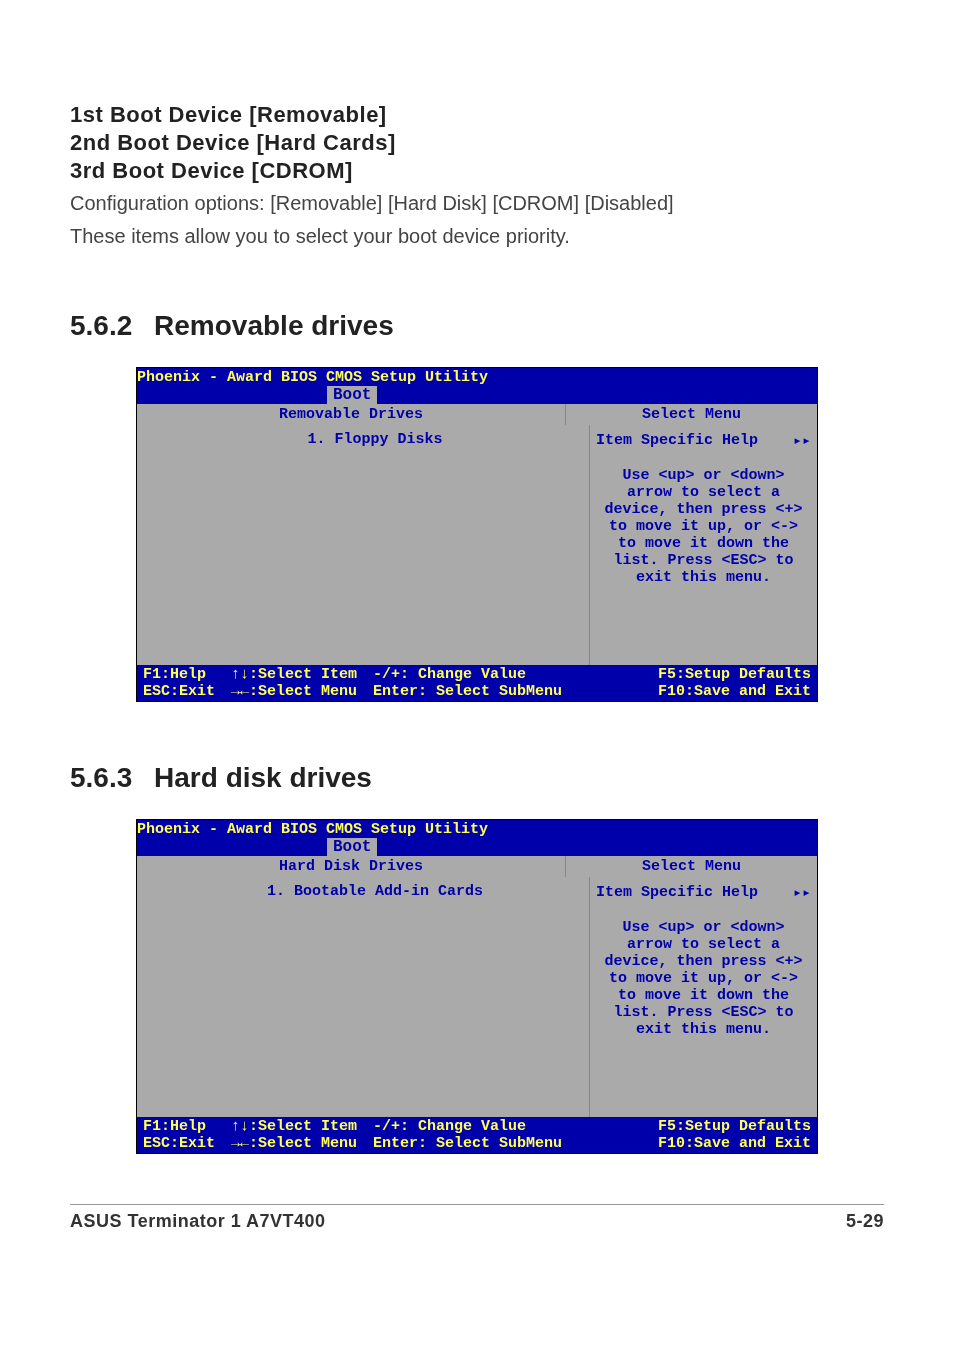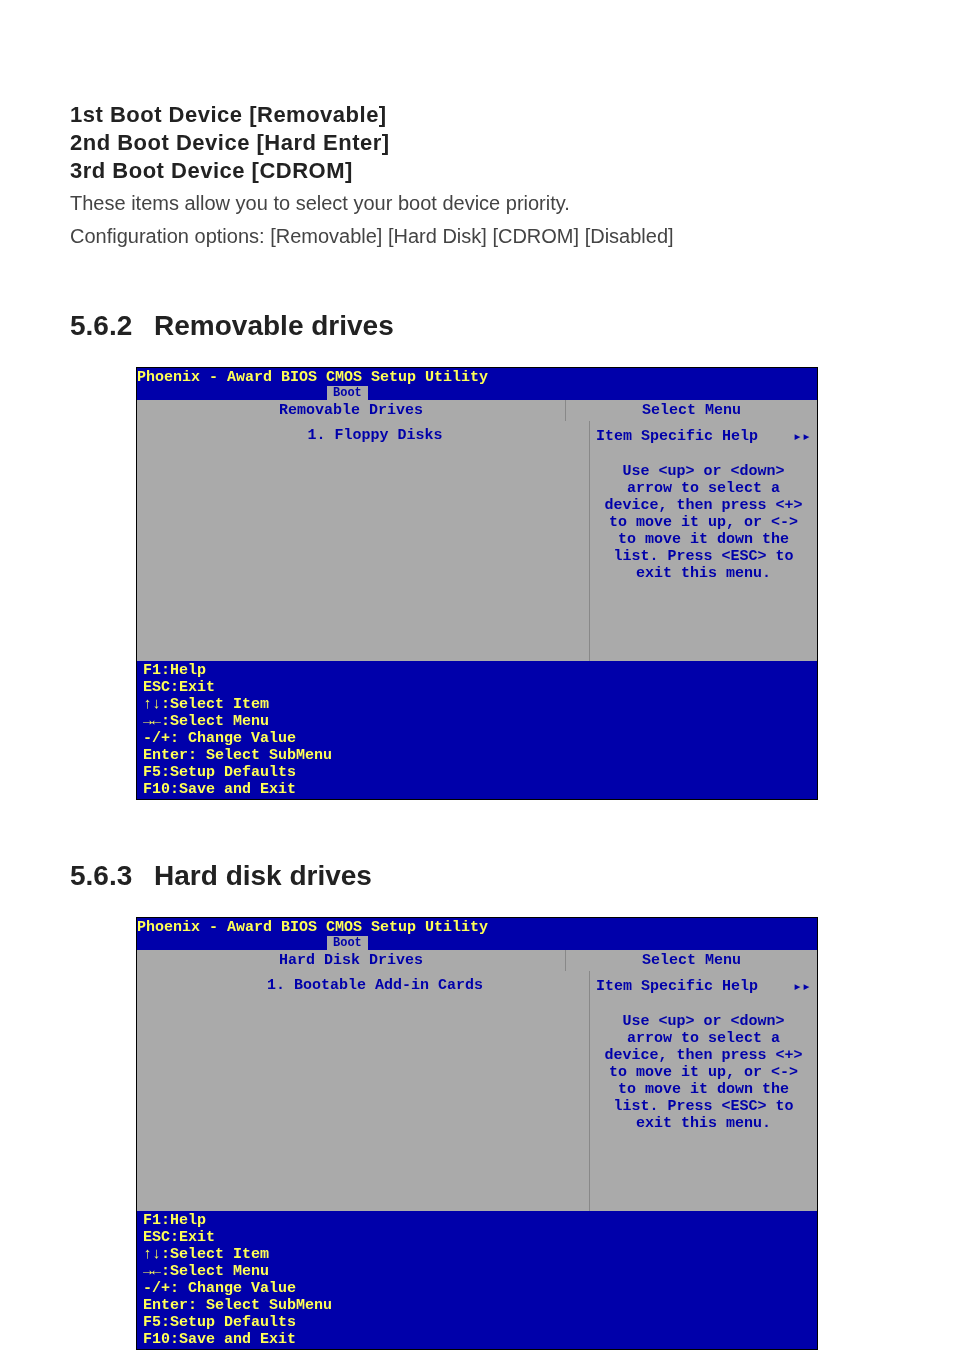--- a/index.html
+++ b/index.html
@@ -43,21 +43,21 @@
   }
   .bios-blue { background: #0000aa; }
   .bios-title {
     color: #ffff55;
     padding: 1px 0 0 0;
     font-weight: bold;
   }
   .bios-tab-row {
     text-align: left;
     padding: 0 0 0 190px;
-    font-size: 12px;
+    font-size: 16px;
   }
   .bios-tab {
     display: inline-block;
     background: #aaaaaa;
     color: #0000aa;
     padding: 0 6px;
     font-weight: bold;
   }
   .bios-headers {
     display: flex;
@@ -104,21 +104,20 @@
   .help-arrow {
     font-weight: bold;
     font-family: monospace;
   }
   .bios-footer {
     display: flex;
     color: #ffff55;
     background: #0000aa;
     font-weight: bold;
     padding: 1px 6px 1px 6px;
-    flex-direction: column;
   }
   .bios-footer .col {
     display: flex;
     flex-direction: column;
     margin-right: 16px;
     white-space: nowrap;
   }
   .bios-footer .col.grow { flex: 1; }
   .bios-footer .col.right { margin-right: 0; }
 
@@ -133,25 +132,25 @@
     letter-spacing: 0.5px;
     color: #333;
   }
 </style>
 </head>
 <body>
 
 <div class="page">
 
   <div class="opt-heading">1st Boot Device [Removable]</div>
-  <div class="opt-heading">2nd Boot Device [Hard Enter]</div>
+  <div class="opt-heading">2nd Boot Device [Hard Cards]</div>
   <div class="opt-heading">3rd Boot Device [CDROM]</div>
 
+  <div class="body-text">Configuration options: [Removable] [Hard Disk] [CDROM] [Disabled]</div>
   <div class="body-text">These items allow you to select your boot device priority.</div>
-  <div class="body-text">Configuration options: [Removable] [Hard Disk] [CDROM] [Disabled]</div>
 
   <h2 class="section">
     <span class="num">5.6.2</span>
     <span>Removable drives</span>
   </h2>
 
   <div class="bios">
     <div class="bios-blue">
       <div class="bios-title">Phoenix - Award BIOS CMOS Setup Utility</div>
       <div class="bios-tab-row">

